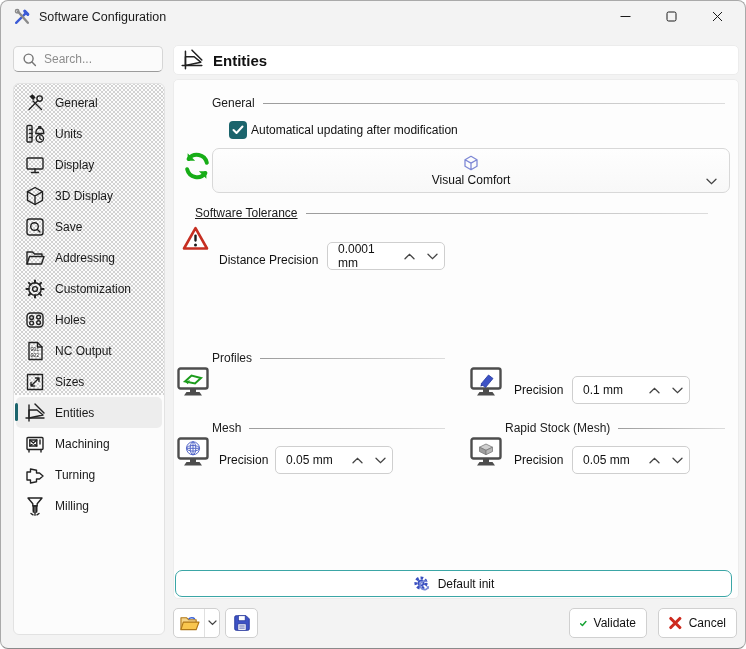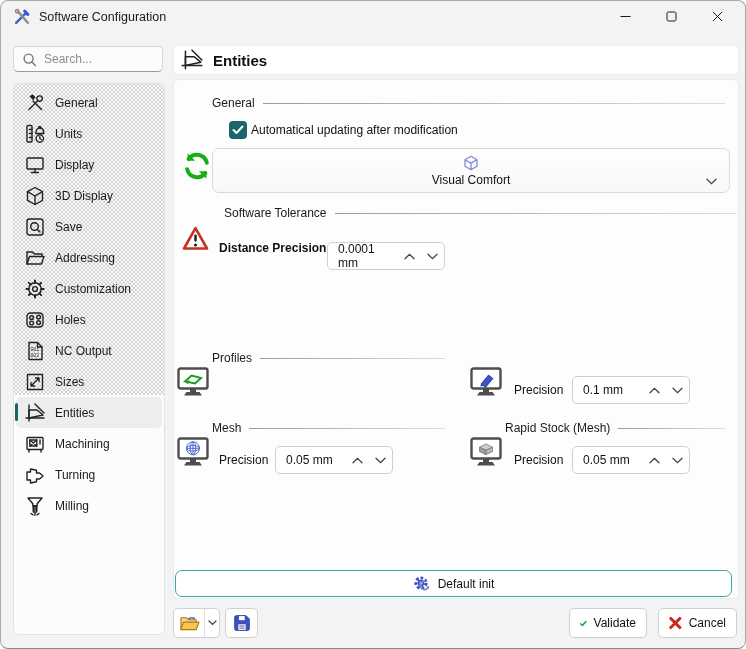--- a/index.html
+++ b/index.html
@@ -307,30 +307,30 @@
     <div class="vc-btn">
       <svg width="16" height="16" viewBox="0 0 16 16">
         <path d="M8 1.3l6 3.4v6.6L8 14.7l-6-3.4V4.7z M2 4.7L8 8.1l6-3.4 M8 8.1v6.6" stroke="#7e88d5" stroke-width="1.3" fill="none" stroke-linejoin="round"></path>
       </svg>
       <span>Visual Comfort</span>
       <svg class="vc-chev" width="11" height="7" viewBox="0 0 11 7">
           <path d="M1 1.3l4.5 4.4L10 1.3" stroke="#444" stroke-width="1.3" fill="none" stroke-linecap="round"></path>
         </svg>
     </div>
 
-    <div class="grp" style="left:50px; top:126px; width:513px;">
+    <div class="grp" style="left:21px; top:126px; width:513px;text-decoration:underline;">
       <span>Software Tolerance</span>
         <span class="gline"></span>
     </div>
     <svg style="position:absolute; left:8px; top:146px;" width="27" height="25" viewBox="0 0 27 25">
       <path d="M13.5 2.2L25 22.5H2z" fill="#fff" stroke="#c62f22" stroke-width="2.6" stroke-linejoin="round"></path>
       <rect x="12.3" y="8.5" width="2.4" height="7.2" rx="1.1" fill="#1a1a1a"></rect>
       <circle cx="13.5" cy="19" r="1.5" fill="#1a1a1a"></circle>
     </svg>
-    <span class="f-label" style="left:45px; top:154px;font-weight:bold;">Distance Precision</span>
+    <span class="f-label" style="left:45px; top:166px;">Distance Precision</span>
     <div class="spinner" style="left:153px; top:154px;margin-top:8px;">
       <span class="val">0.0001 mm</span>
       <span class="spin-btn">
           <svg width="11" height="7" viewBox="0 0 11 7">
             <path d="M1 5.7L5.5 1.3 10 5.7" stroke="#444" stroke-width="1.3" fill="none" stroke-linecap="round"></path>
           </svg>
         </span>
       <span class="spin-btn">
           <svg width="11" height="7" viewBox="0 0 11 7">
             <path d="M1 1.3l4.5 4.4L10 1.3" stroke="#444" stroke-width="1.3" fill="none" stroke-linecap="round"></path>

